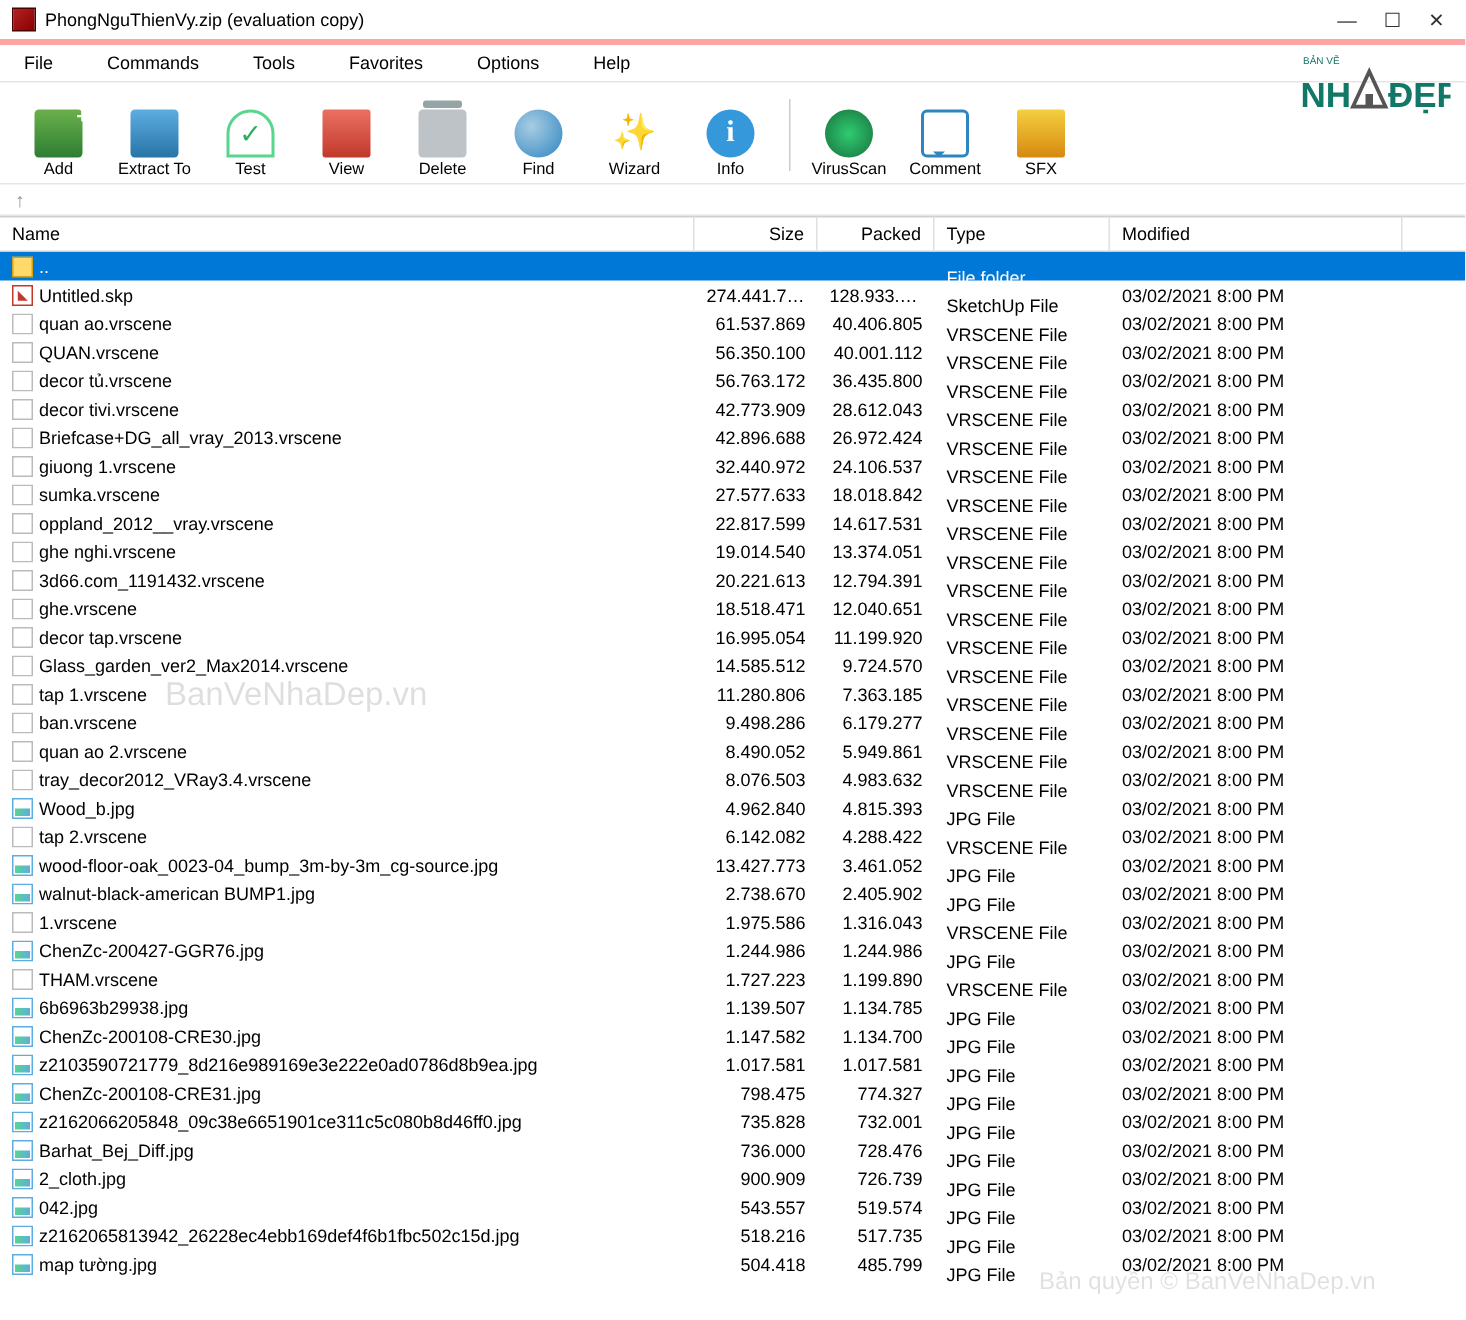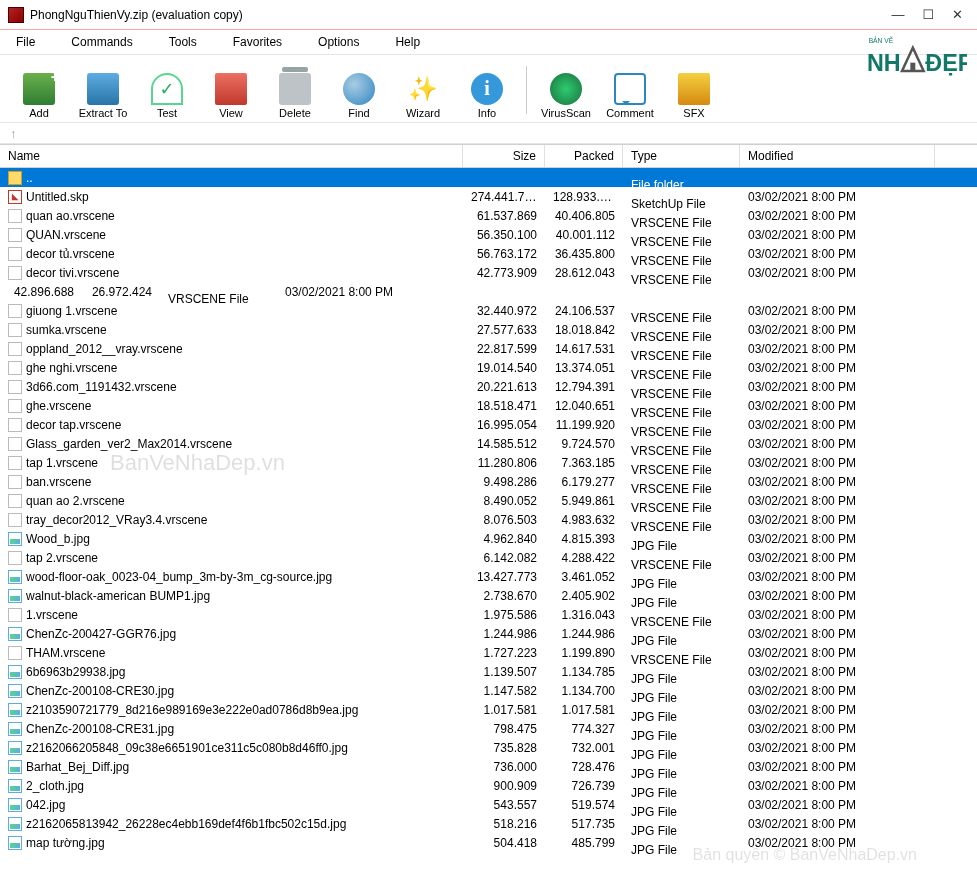--- a/index.html
+++ b/index.html
@@ -1,17 +1,17 @@
 <!DOCTYPE html>
 <html><head>
 <meta charset="utf-8">
 <style>
 * { box-sizing: border-box; margin: 0; padding: 0; }
 body { font-family: "Segoe UI", Tahoma, sans-serif; font-size: 12px; background: #fff; width: 977px; height: 880px; overflow: hidden; position: relative; }
-.titlebar { height: 30px; display: flex; align-items: center; padding: 0 8px; border-bottom: 1px solid #fca5a5; }
+.titlebar { height: 30px; display: flex; align-items: center; padding: 0 8px; border-bottom: 4px solid #fca5a5; }
 .titlebar .app-icon { width: 16px; height: 16px; margin-right: 6px; background: linear-gradient(135deg,#b22222,#8b0000); border: 1px solid #4a0000; }
 .titlebar .title { flex: 1; font-size: 12px; color: #000; }
 .win-controls { display: flex; gap: 18px; margin-right: 6px; }
 .win-controls span { font-family: "Segoe UI Symbol", sans-serif; font-size: 13px; color: #333; cursor: default; }
 .menubar { height: 24px; display: flex; align-items: center; padding: 0 6px; gap: 16px; }
 .menubar .menu-item { padding: 3px 10px; font-size: 12px; color: #000; }
 .toolbar { height: 68px; display: flex; align-items: center; padding: 2px 8px 0 8px; gap: 2px; border-top: 1px solid #e5e5e5; }
 .tool-btn { display: flex; flex-direction: column; align-items: center; justify-content: flex-end; width: 62px; height: 62px; padding-bottom: 2px; }
 .tool-btn .ticon { width: 32px; height: 32px; margin-bottom: 2px; display: flex; align-items: center; justify-content: center; font-size: 24px; }
 .tool-btn .tlabel { font-size: 11px; color: #000; }
@@ -200,20 +200,24 @@
       <div class="cell c-name">
         <span class="ficon ficon-blank"></span>
         <span>decor tivi.vrscene</span>
       </div>
       <div class="cell c-size">42.773.909</div>
       <div class="cell c-packed">28.612.043</div>
       <div class="cell c-type">VRSCENE File</div>
       <div class="cell c-modified">03/02/2021 8:00 PM</div>
     </div>
     <div class="row">
+      <div class="cell c-name">
+        <span class="ficon ficon-blank"></span>
+        <span>Briefcase+DG_all_vray_2013.vrscene</span>
+      </div>
       <div class="cell c-size">42.896.688</div>
       <div class="cell c-packed">26.972.424</div>
       <div class="cell c-type">VRSCENE File</div>
       <div class="cell c-modified">03/02/2021 8:00 PM</div>
     </div>
     <div class="row">
       <div class="cell c-name">
         <span class="ficon ficon-blank"></span>
         <span>giuong 1.vrscene</span>
       </div>

